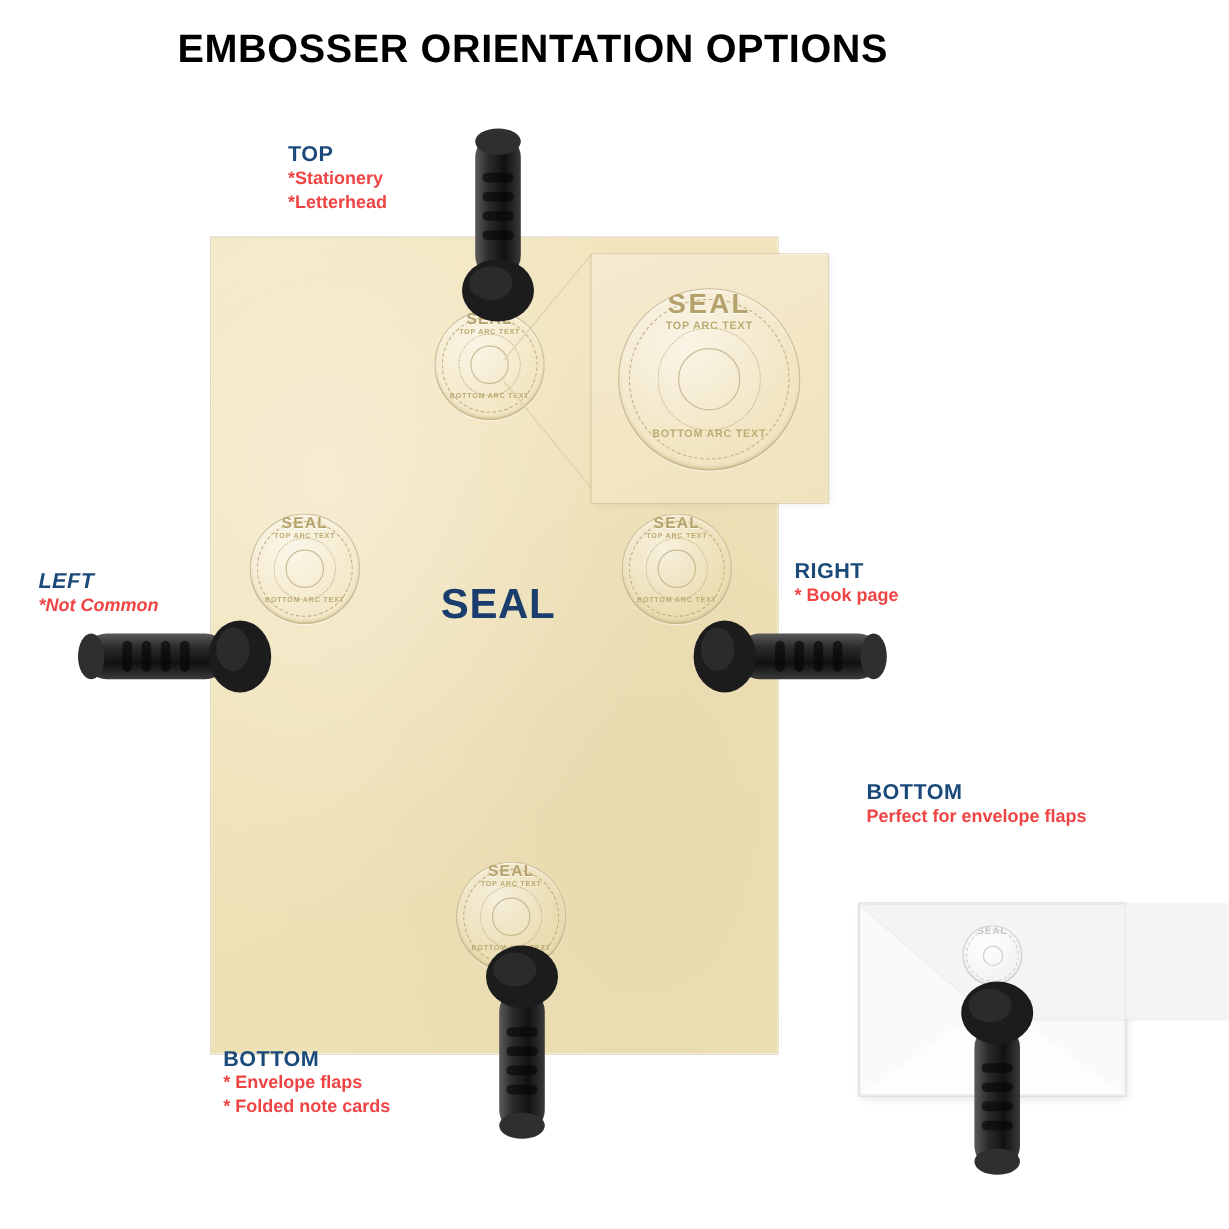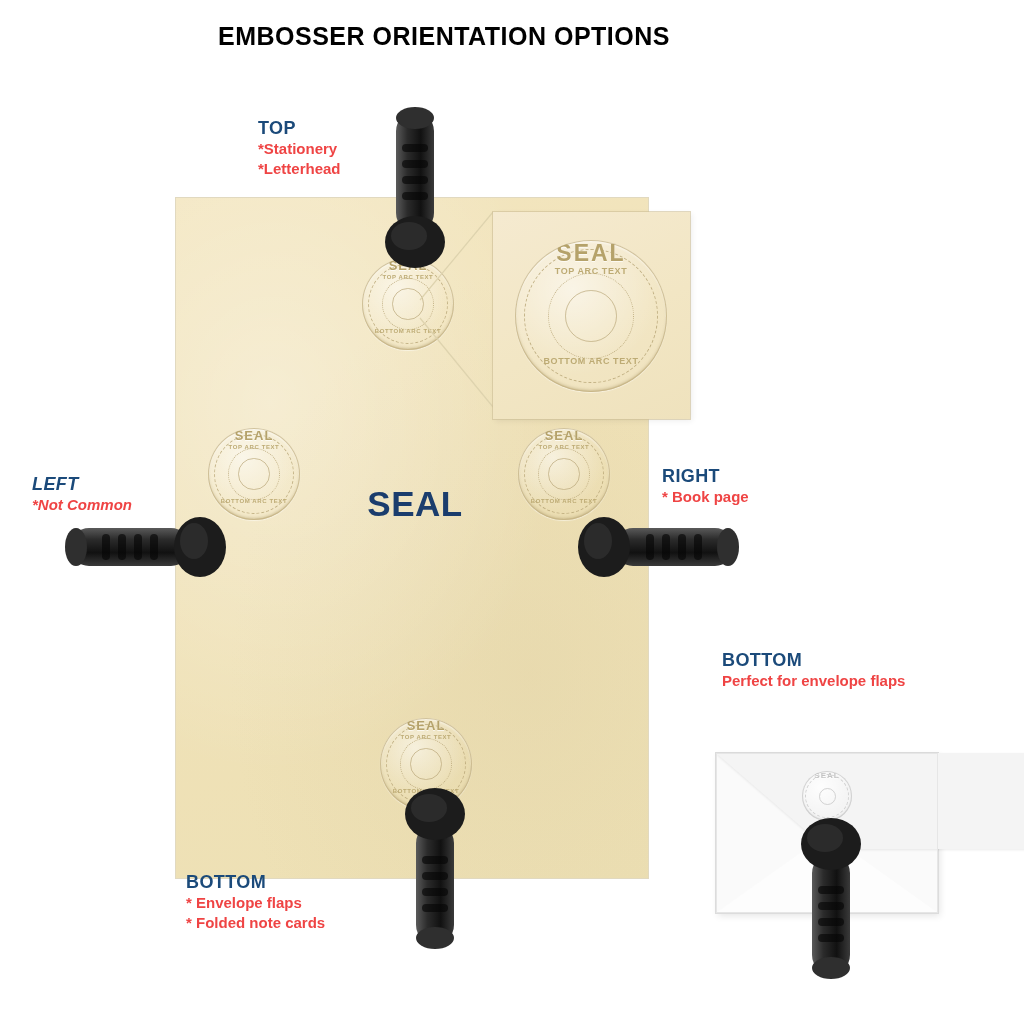--- a/index.html
+++ b/index.html
@@ -15,21 +15,21 @@
     overflow: hidden;
   }
 
   
   #title {
     position: absolute;
     top: 22px;
     left: 0;
     width: 888px;
     text-align: center;
-    font-size: 25px;
+    font-size: 33px;
     font-weight: bold;
     letter-spacing: 0.5px;
     color: #000000;
   }
 
   
   #paper {
     position: absolute;
     left: 176px;
     top: 198px;
@@ -207,21 +207,21 @@
     font-size: 18px;
     letter-spacing: 0.4px;
   }
   .ann .sub {
     color: #ef4444;
     font-weight: bold;
     font-size: 15px;
     line-height: 1.32;
   }
 
-  #ann-top    { left: 240px; top: 118px; margin-left: 18px; }
+  #ann-top    { left: 240px; top: 118px; }
   #ann-left   { left: 32px;  top: 474px; font-style: italic; }
   #ann-right  { left: 662px; top: 466px; }
   #ann-bottom-paper { left: 186px; top: 872px; }
   #ann-bottom-env   { left: 722px; top: 650px; width: 240px; }
 </style>
 </head>
 <body>
 
 <div id="title">EMBOSSER ORIENTATION OPTIONS</div>
 

